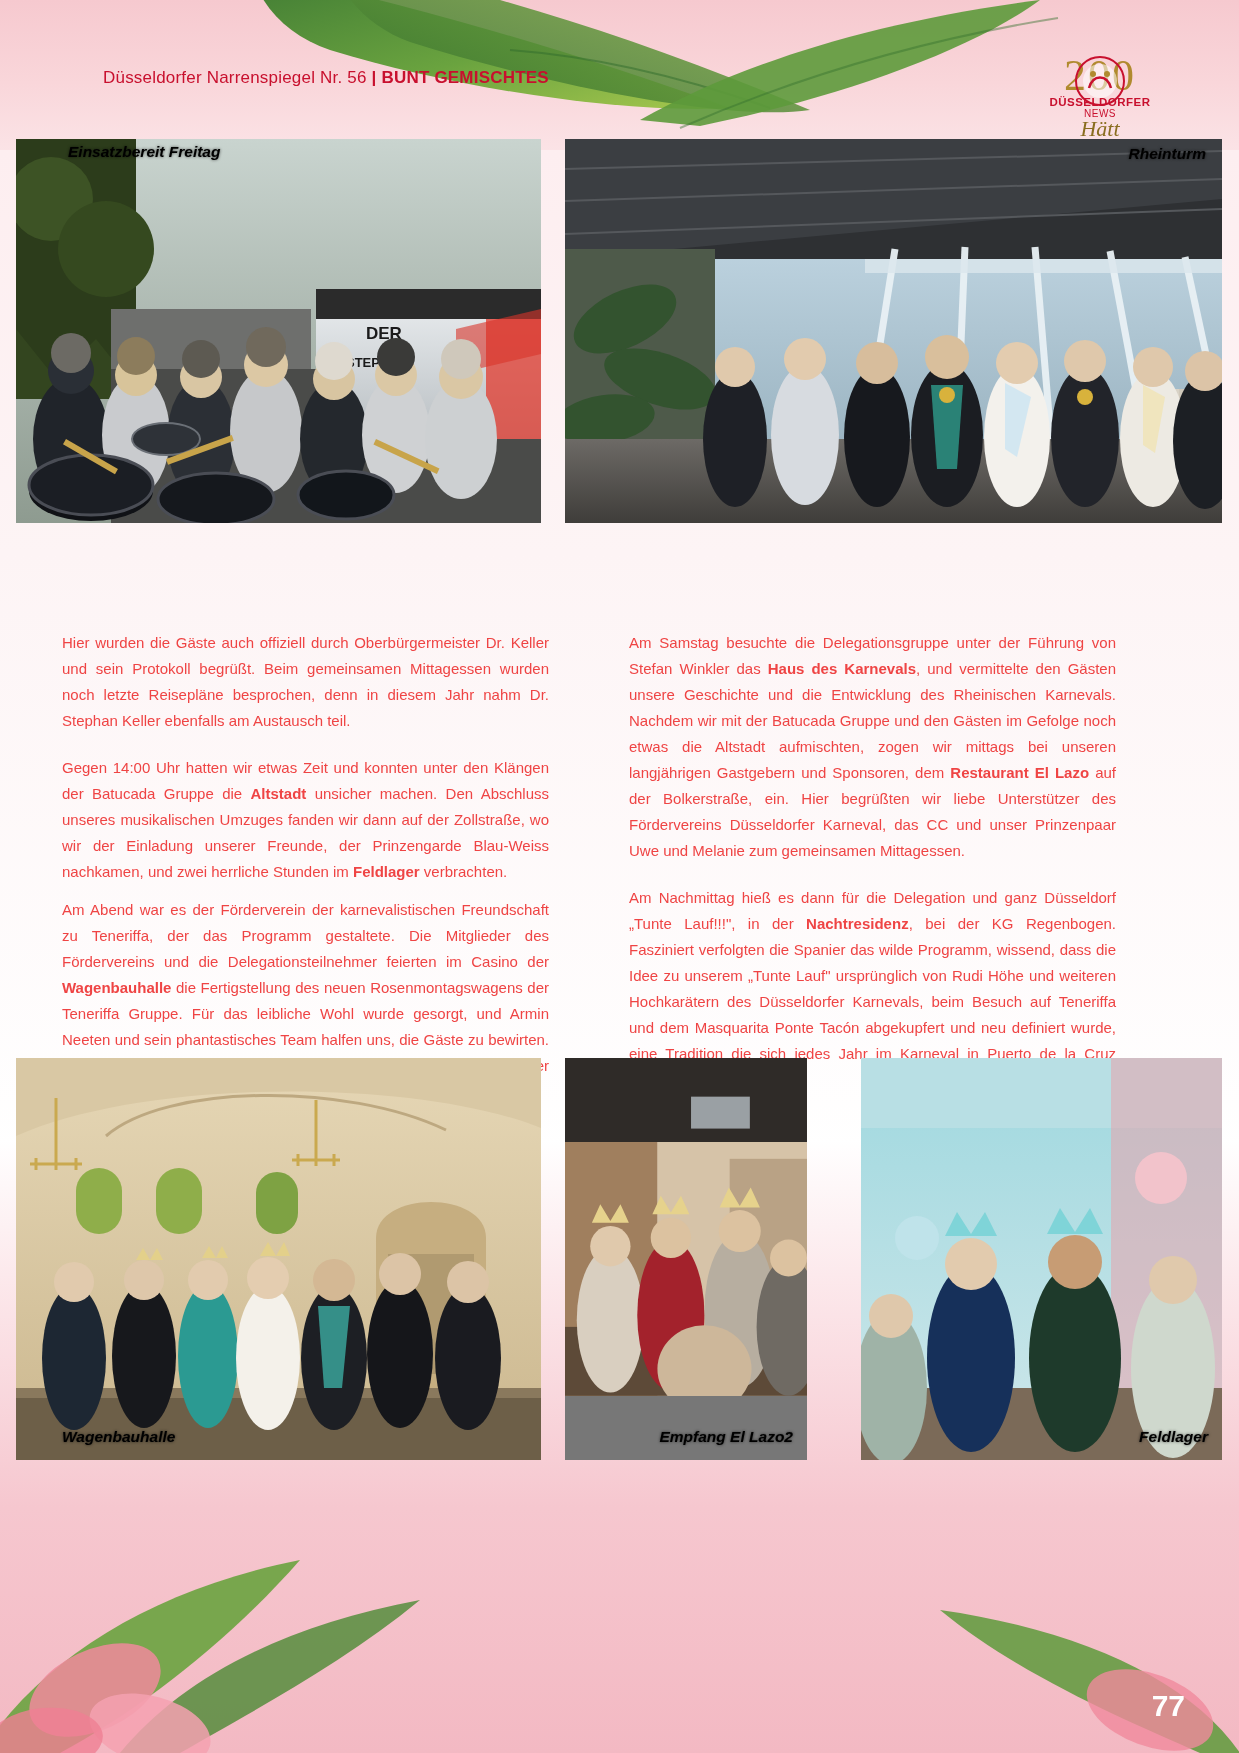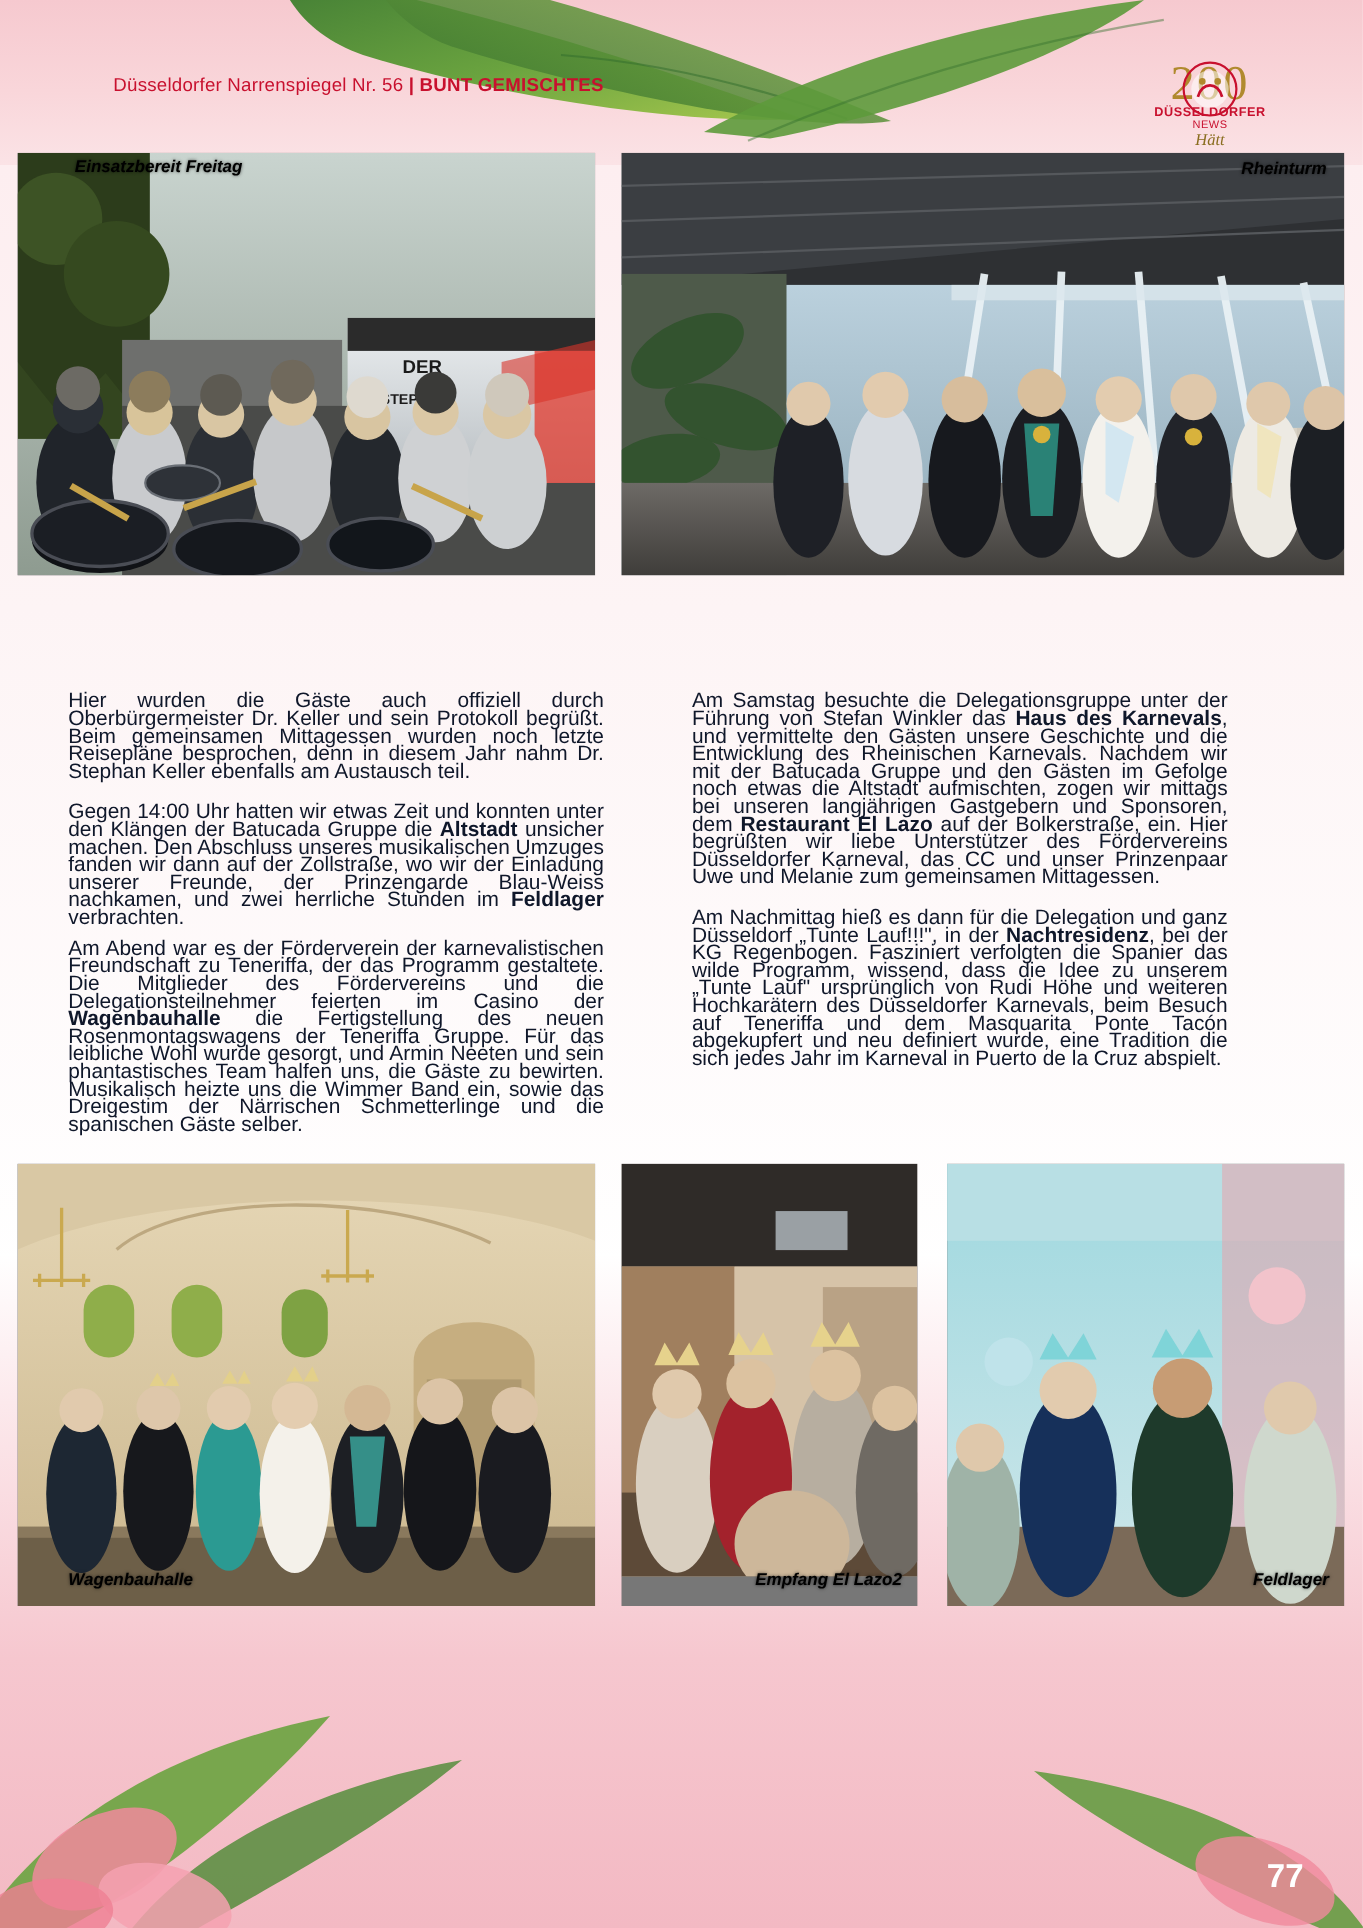--- a/index.html
+++ b/index.html
@@ -49,45 +49,45 @@
   }
   .logo-sub1 {
     font-size:11.5px; color:#c8102e; font-weight:bold; letter-spacing:0.5px;
     margin-top:-2px;
   }
   .logo-sub2 {
     font-size:10px; color:#c8102e; font-weight:normal; letter-spacing:0.5px;
   }
   .logo-script {
     font-family:"Liberation Serif", serif; font-style:italic;
-    font-size:15px; color:#8a6d1f; margin-top:2px; line-height:15px;
+    font-size:22px; color:#8a6d1f; margin-top:2px; line-height:15px;
   }
 
   
   .photo { position:absolute; overflow:hidden; background:#777; }
   .caption {
     position:absolute; font-size:15.5px; font-weight:bold; font-style:italic;
     color:#000000; text-shadow:0 0 3px rgba(0,0,0,.65); white-space:nowrap;
   }
 
   
   #photo-einsatzbereit { left:16px; top:139px; width:525px; height:384px; }
   
   #photo-rheinturm { left:565px; top:139px; width:657px; height:384px; }
   
   #photo-wagenbauhalle { left:16px; top:1058px; width:525px; height:402px; }
   
-  #photo-ellazo { left:565px; top:1058px; width:269px; height:402px; }
+  #photo-ellazo { left:565px; top:1058px; width:242px; height:402px; }
   
   #photo-feldlager { left:861px; top:1058px; width:361px; height:402px; }
 
   
   .col {
     position:absolute; top:630px; width:487px;
-    font-size:19px; line-height:16px; color:#0f172a;
+    font-size:15px; line-height:26px; color:#ef4444;
     text-align:justify;
   }
   #col-left  { left:62px; }
   #col-right { left:629px; }
   .col p { margin:0 0 21px 0; }
   .col p.tight { margin-bottom:12px; }
   .col b { font-weight:bold; }
 
   
   .page-number {

